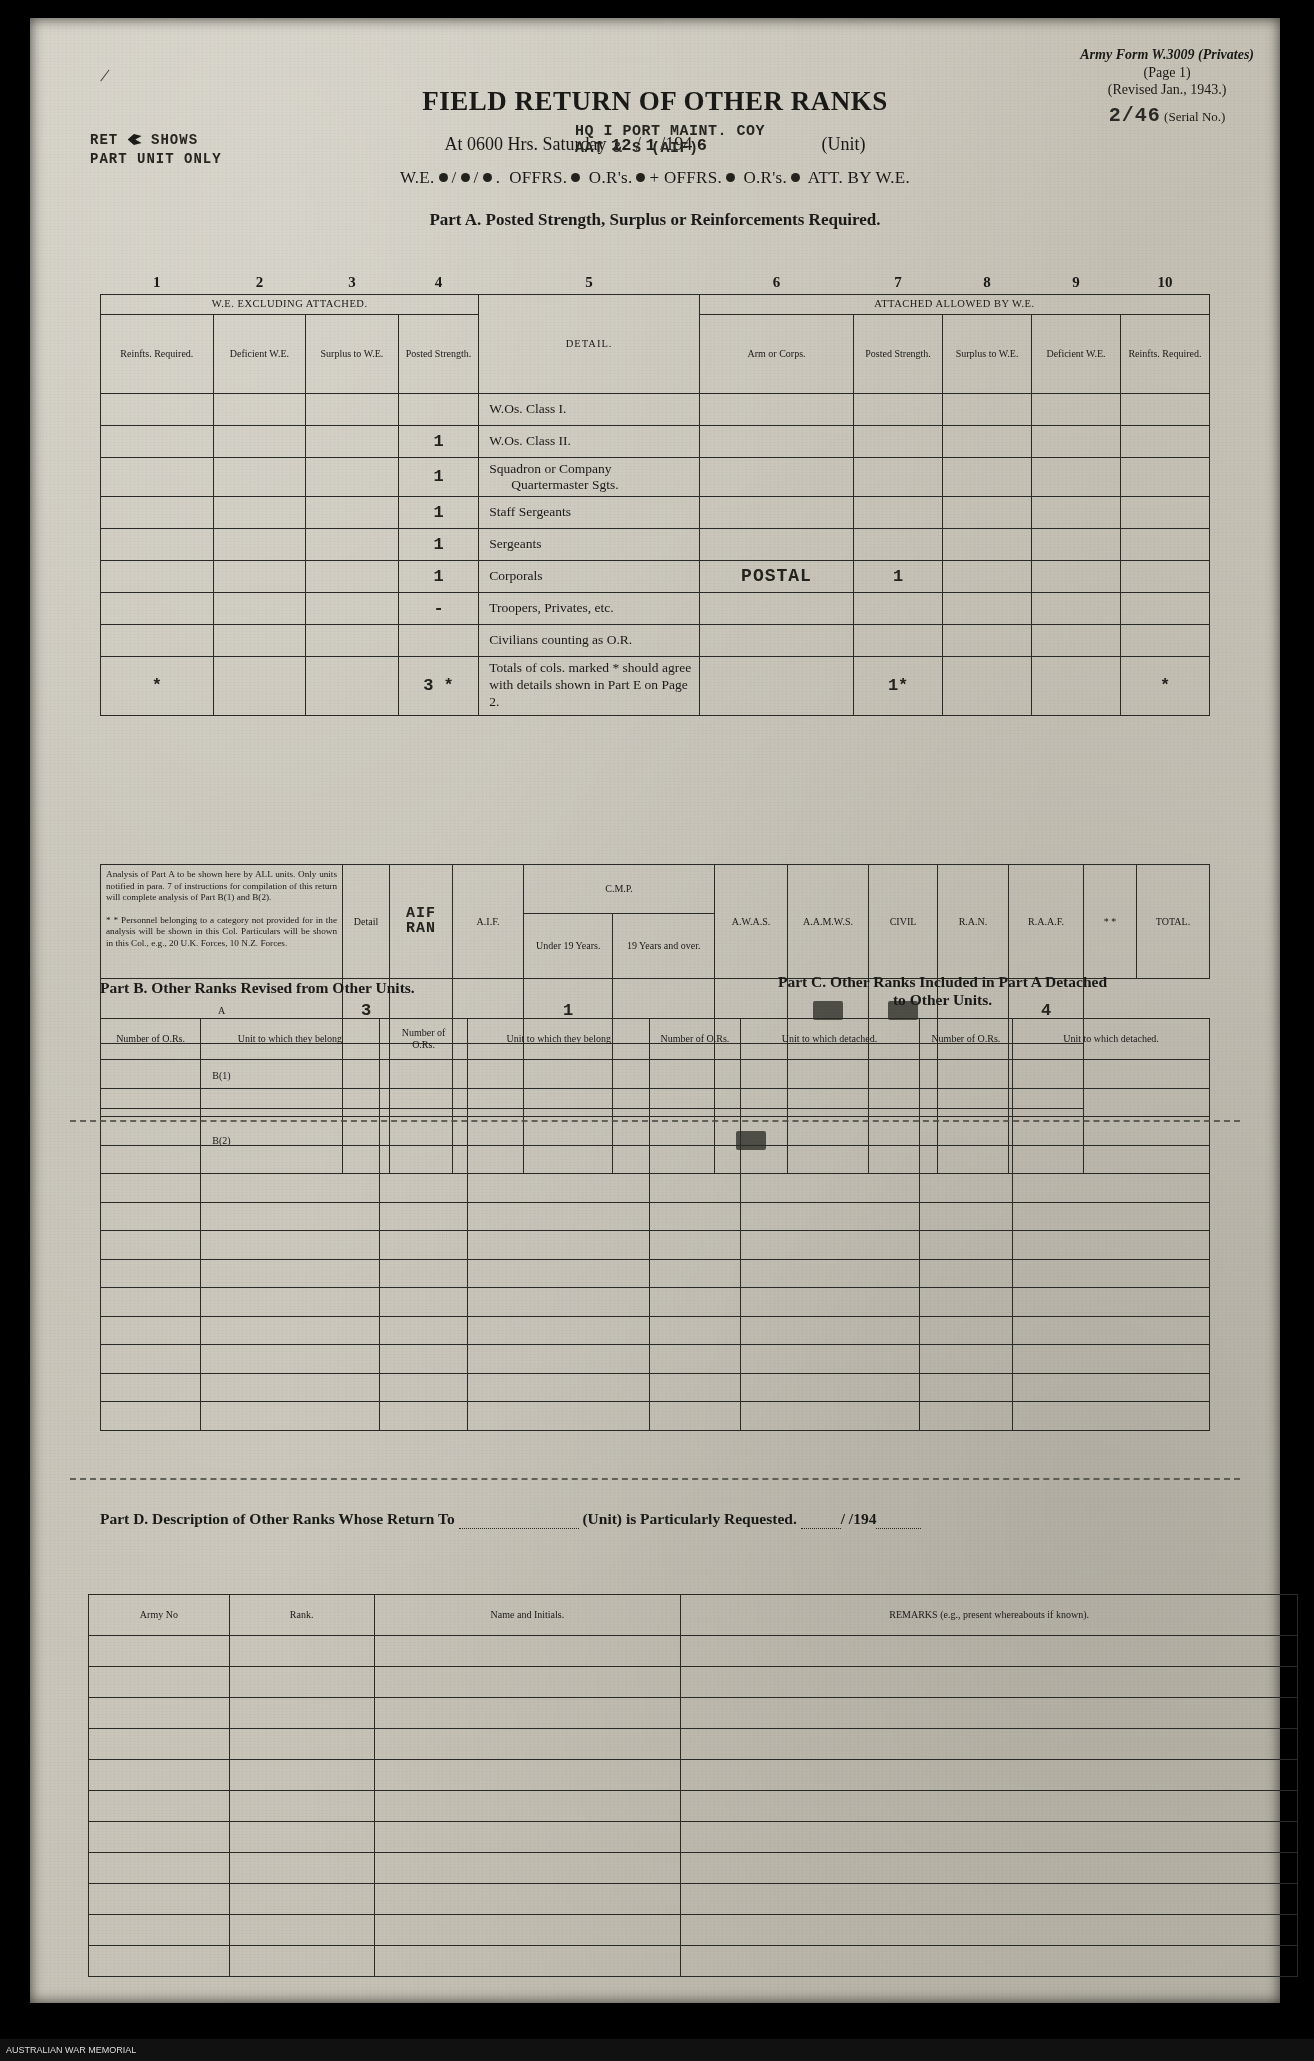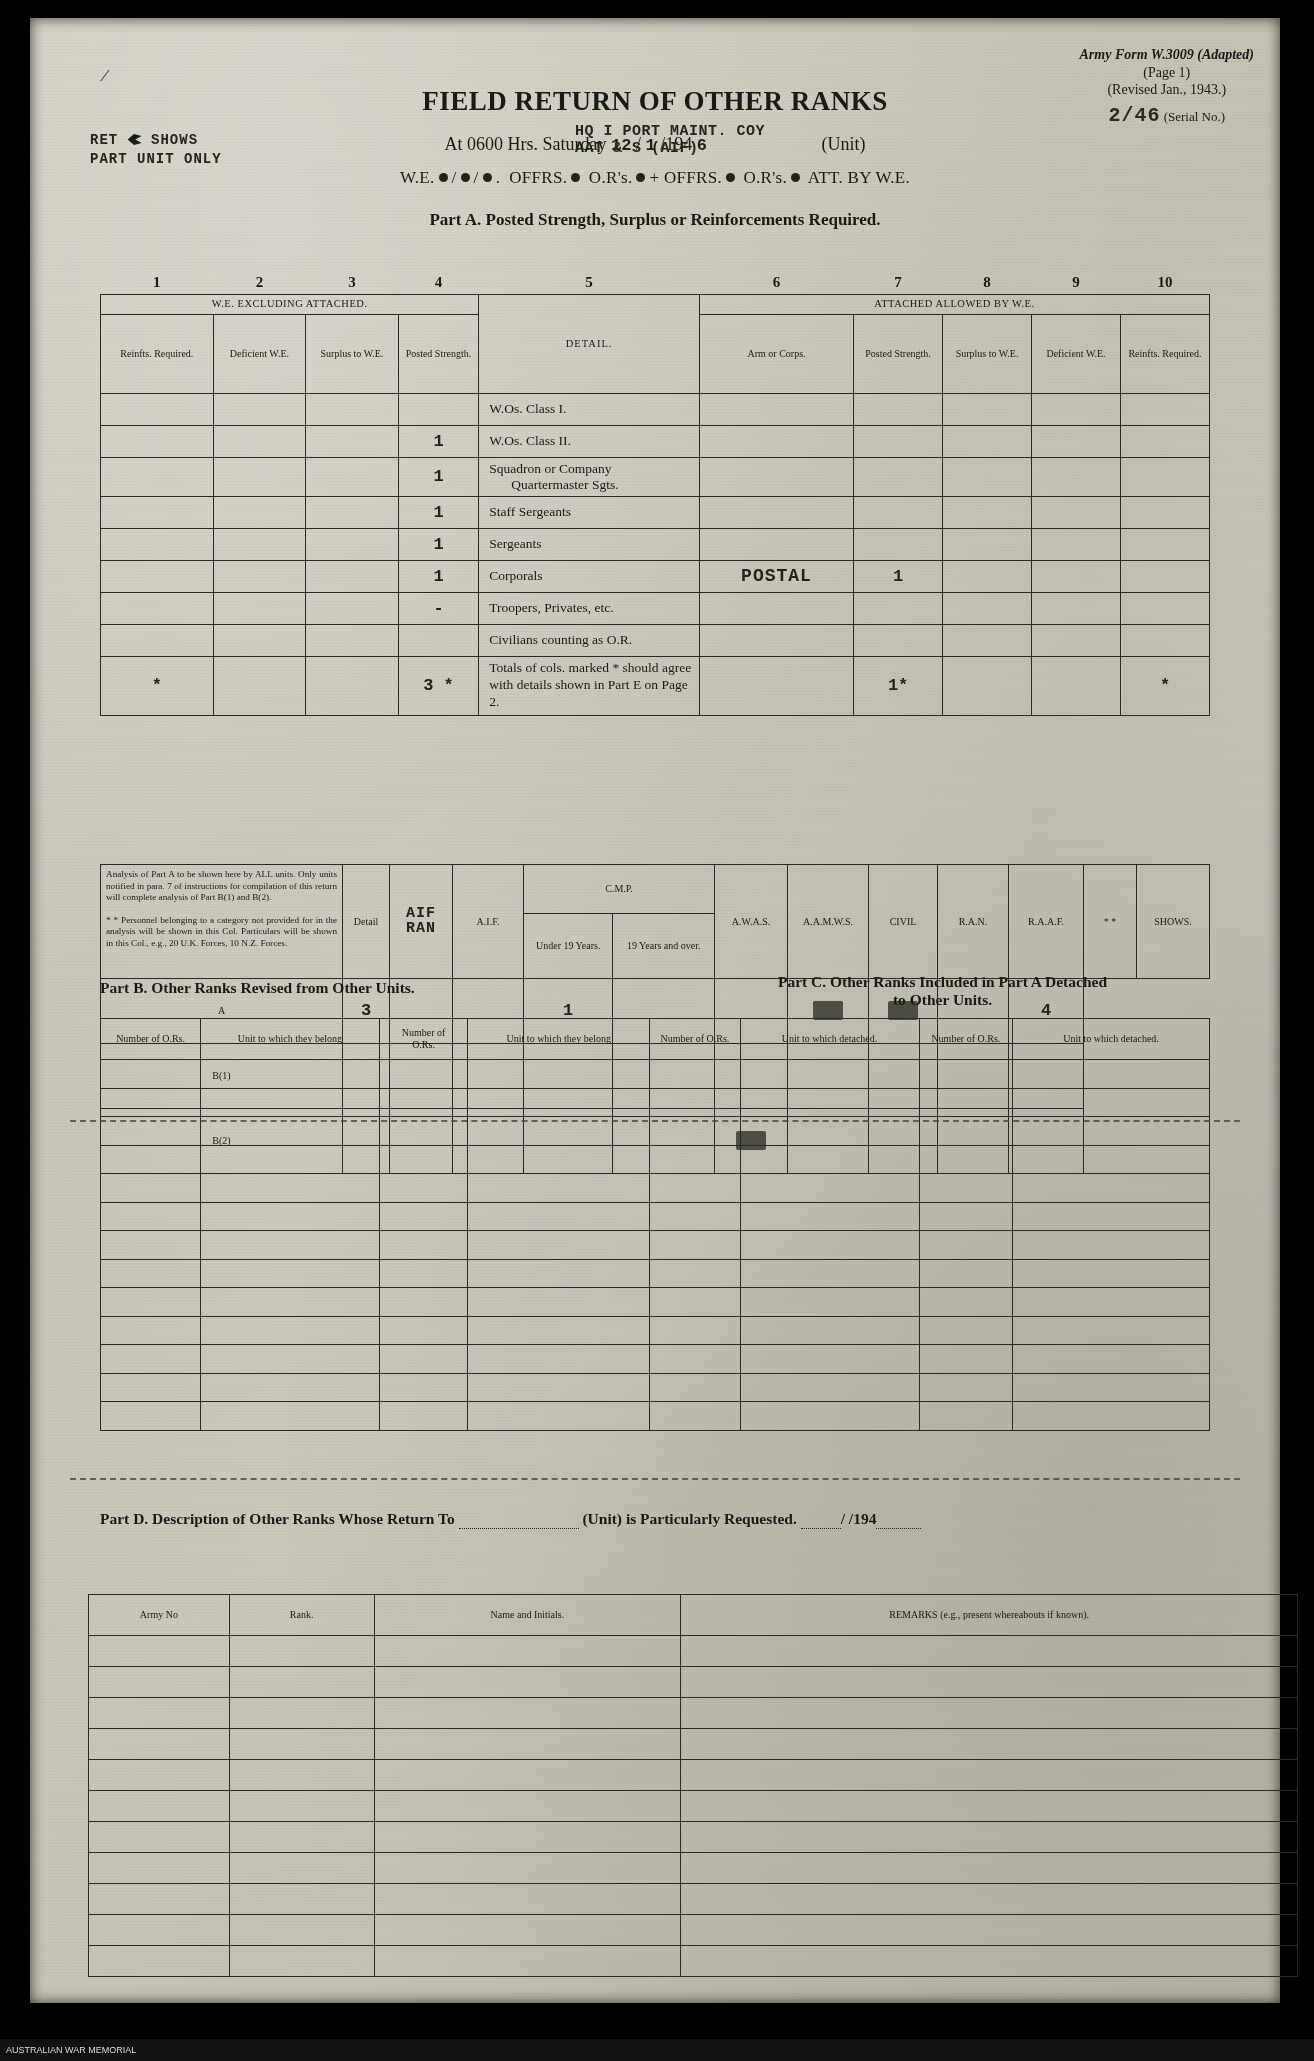--- a/index.html
+++ b/index.html
@@ -78,21 +78,21 @@
   .drow{height:31px;}
 </style>
 </head>
 <body>
 
 <div id="sheet">
   <div id="paper">
 
     <div class="hdr-right">
       <div class="b"><span>Army Form W.3009</span>
-        <span>(Adapted)</span></div>
+        <span>(Privates)</span></div>
       <div>(Page 1)</div>
       <div>(Revised Jan., 1943.)</div>
       <div class="serial">
         <span class="stamp big-stamp">2/46</span>
         <span>(Serial No.)</span>
       </div>
     </div>
 
     <div class="slash">/</div>
     <div class="ret-stamp">
@@ -280,21 +280,21 @@
           <span class="inkbig" style="font-size:15px;display:block;line-height:1.05">AIF RAN</span>
         </td>
         <td rowspan="2" class="hd2" style="width:68px">A.I.F.</td>
         <td colspan="2" class="hd2" style="width:170px">C.M.P.</td>
         <td rowspan="2" class="hd2" style="width:70px">A.W.A.S.</td>
         <td rowspan="2" class="hd2" style="width:78px">A.A.M.W.S.</td>
         <td rowspan="2" class="hd2" style="width:66px">CIVIL</td>
         <td rowspan="2" class="hd2" style="width:68px">R.A.N.</td>
         <td rowspan="2" class="hd2" style="width:72px">R.A.A.F.</td>
         <td rowspan="2" class="hd2" style="width:50px">* *</td>
-        <td rowspan="2" class="hd2" style="width:70px">SHOWS.</td>
+        <td rowspan="2" class="hd2" style="width:70px">TOTAL.</td>
       </tr>
       <tr>
         <td class="hd2" style="height:28px">Under 19 Years.</td>
         <td class="hd2">19 Years and over.</td>
       </tr>
       </tbody>
         <tbody id="an-body">
           <tr>
             <td class="hd2" style="height: 28px;">A</td>
             <td class="ink">3</td>

